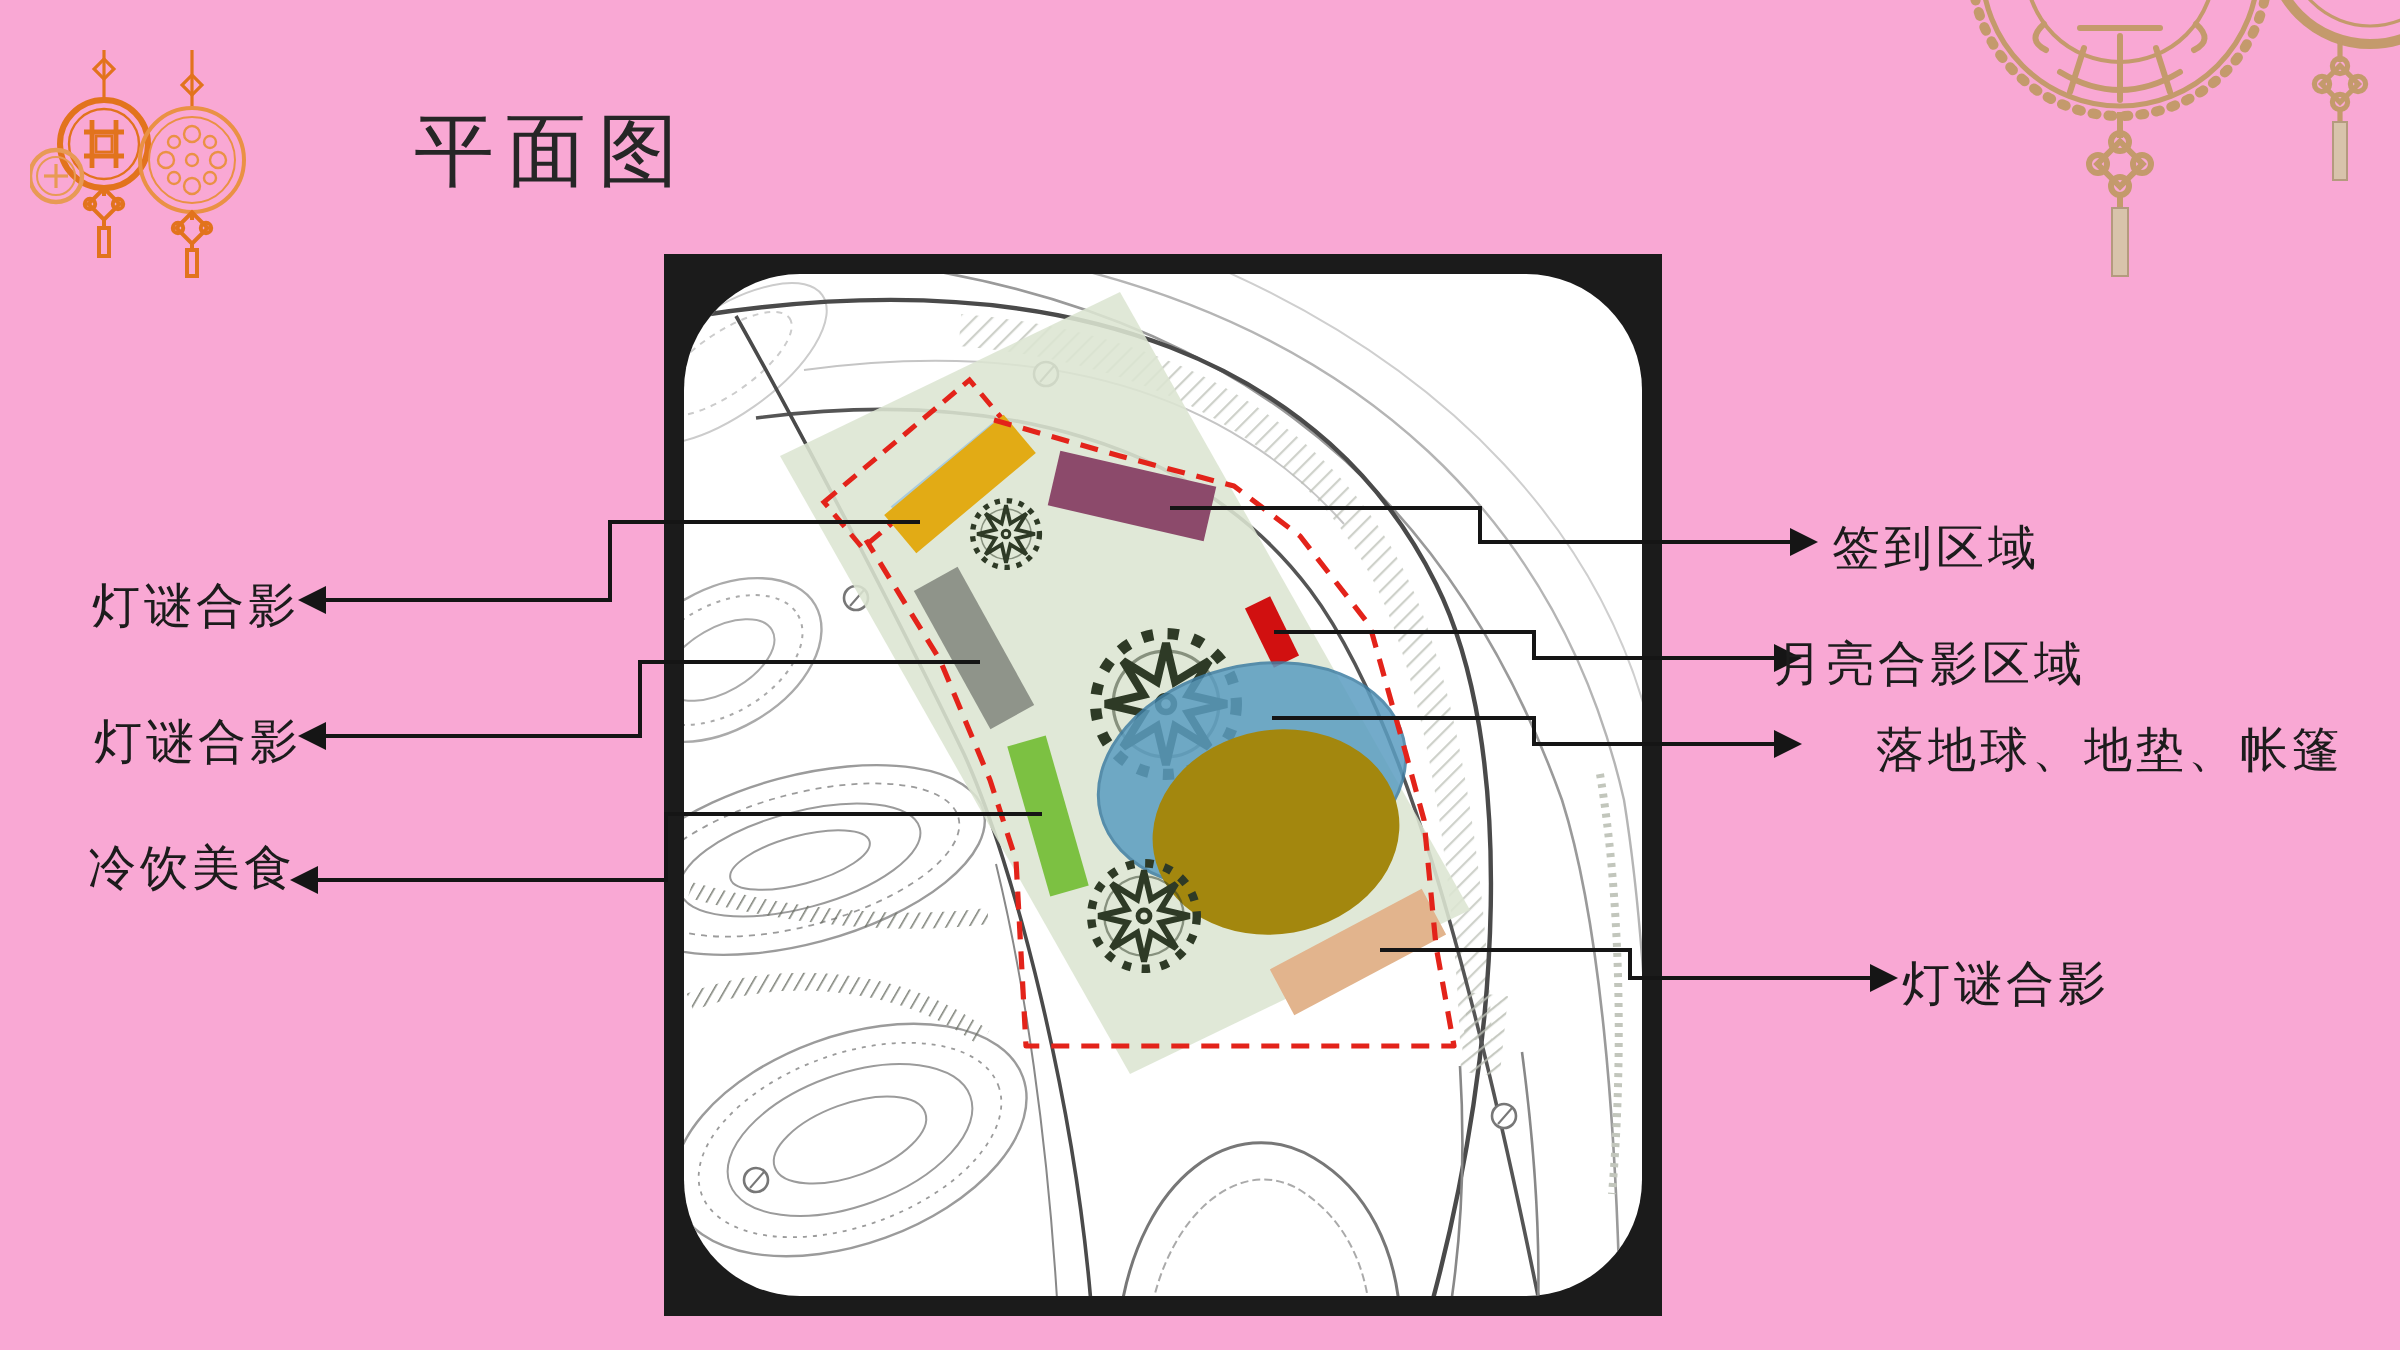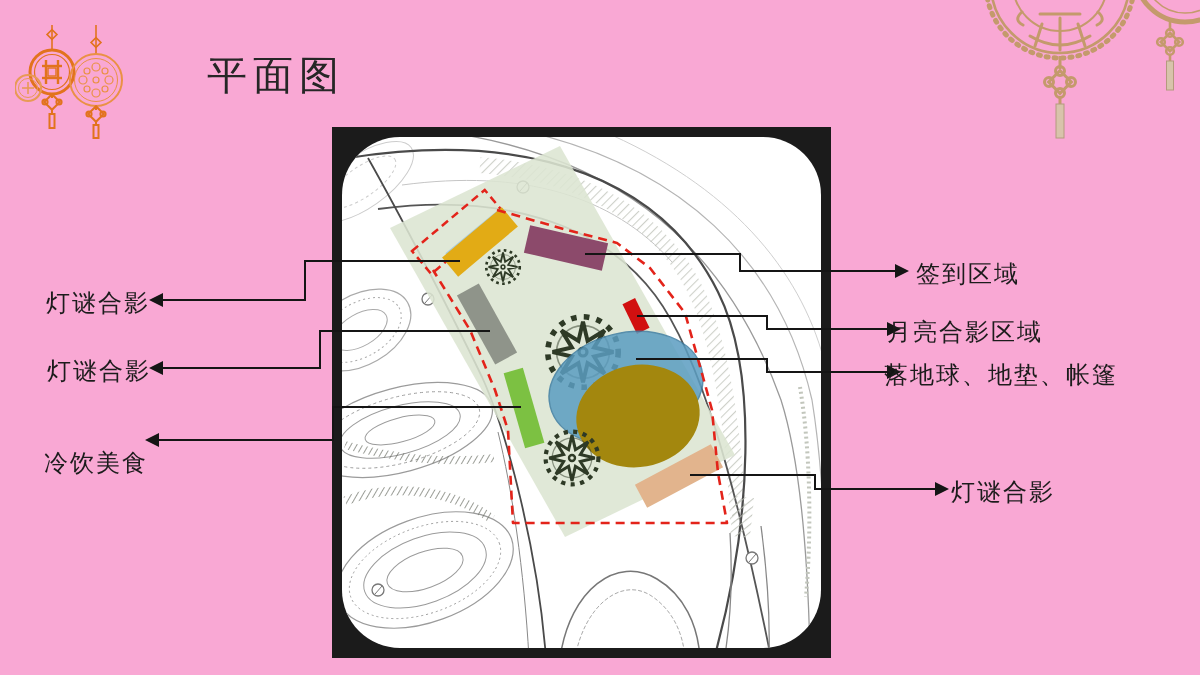--- a/index.html
+++ b/index.html
@@ -246,19 +246,19 @@
       <polygon points="145,440 159,433 159,447"></polygon>
       <polygon points="909,271 895,264 895,278"></polygon>
       <polygon points="901,329 887,322 887,336"></polygon>
       <polygon points="901,372 887,365 887,379"></polygon>
       <polygon points="949,489 935,482 935,496"></polygon>
     </g>
   </svg>
 
   <div class="zone-label" style="left:46px;top:287px">灯谜合影</div>
   <div class="zone-label" style="left:47px;top:355px">灯谜合影</div>
-  <div class="zone-label" style="left:44px;top:447px">冷饮美食</div>
+  <div class="zone-label" style="left:44px;top:418px">冷饮美食</div>
   <div class="zone-label" style="left:916px;top:258px">签到区域</div>
   <div class="zone-label" style="left:887px;top:316px">月亮合影区域</div>
-  <div class="zone-label" style="left:884px;top:359px">落地球、地垫、帐篷</div>
+  <div class="zone-label" style="left:938px;top:359px">落地球、地垫、帐篷</div>
   <div class="zone-label" style="left:951px;top:476px">灯谜合影</div>
 
 </div>
 
 </body></html>

